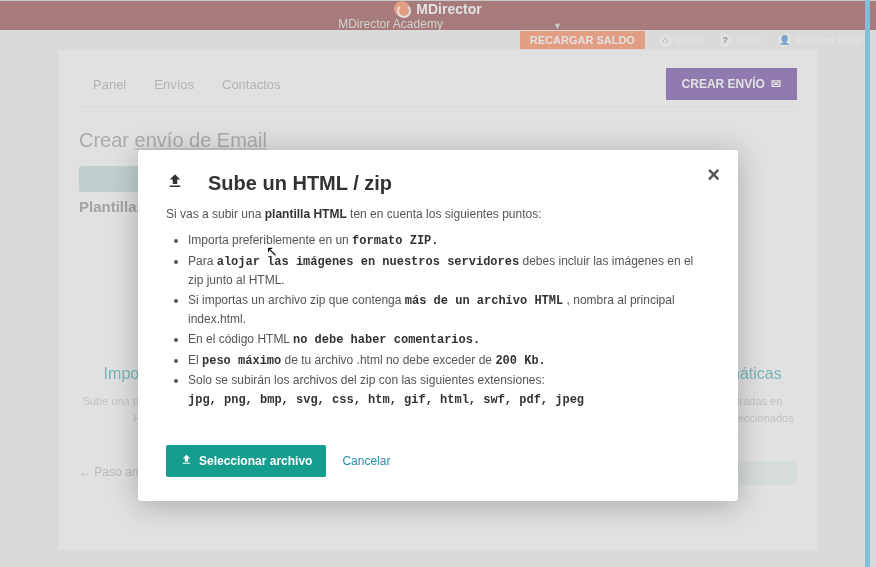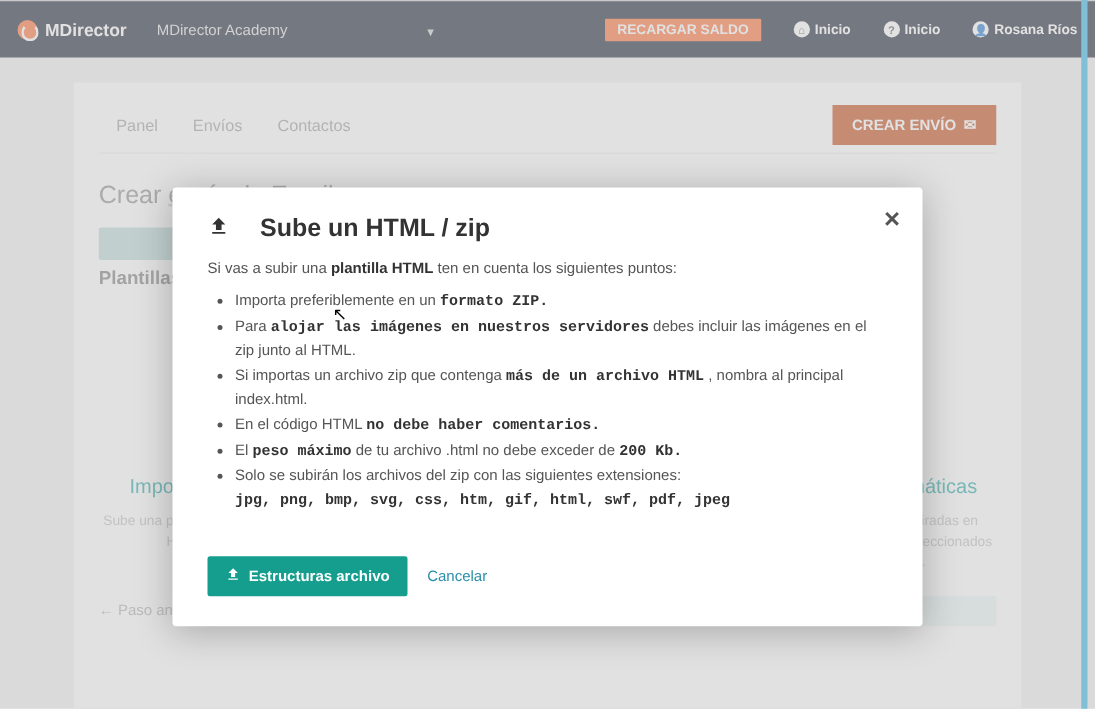--- a/index.html
+++ b/index.html
@@ -7,51 +7,52 @@
     font-family: Arial, Helvetica, sans-serif;
     background: #f0f0f0;
     width: 876px;
     height: 567px;
     overflow: hidden;
     position: relative;
     color: #666;
     font-size: 13px;
   }
   .topbar {
-    background: #0f172a;
-    height: 46px;
+    background: #7f1d1d;
+    height: 30px;
     display: flex;
     align-items: center;
     padding: 0 14px;
     color: #fff;
     font-size: 13px;
     border-top: 1px solid #ccc;
+    flex-direction: column;
   }
   .logo { display: flex; align-items: center; gap: 6px; font-weight: bold; font-size: 14px; }
   .logo .icon { width: 16px; height: 16px; border-radius: 50%; background: #ff6a2f; display: inline-block; position: relative; }
   .logo .icon::after { content:""; position:absolute; top:3px; left:3px; width:10px; height:10px; border:2px solid #fff; border-radius:50%; border-top-color:transparent; }
   .account-select { margin-left: 24px; color:#ddd; font-size:12px; display:flex; align-items:flex-end; gap:110px; }
   .account-select .chev { font-size: 9px; color:#ccc; }
-  .top-right { margin-left: auto; display: flex; gap: 26px; }
+  .top-right { margin-left: auto; display: flex; gap: 14px; }
   .btn-recargar { background:#ff6a2f; color:#fff; padding:3px 10px; font-size:11px; border:none; font-weight:bold; border-radius:1px; }
   .top-link { color:#fff; font-size:11px; display:flex; align-items:center; gap:4px; font-weight:bold; }
   .top-icon { width:13px; height:13px; border-radius:50%; background:#fff; color:#4a5252; display:inline-flex; align-items:center; justify-content:center; font-size:9px; font-weight:bold; }
 
   .page { position:relative; padding:20px 0; }
   .card-bg {
     background:#fff;
     width: 758px;
     margin:0 auto;
     min-height: 500px;
     padding: 18px 20px;
     position:relative;
   }
   .tabs-row { display:flex; align-items:center; border-bottom:1px solid #eee; padding-bottom:6px; }
   .tab { color:#999; padding:6px 14px; font-size:13px; }
-  .btn-crear-envio { margin-left:auto; background:#c2410c; color:#fff; border:none; padding:9px 16px; font-size:12px; font-weight:bold; display:flex; align-items:center; gap:6px; }
+  .btn-crear-envio { margin-left:auto; background:#4c1d95; color:#fff; border:none; padding:9px 16px; font-size:12px; font-weight:bold; display:flex; align-items:center; gap:6px; }
   .page-title { color:#888; font-size:20px; margin-top:22px; }
   .page-title .underline { text-decoration: underline; text-decoration-color:#ccc; }
   .btn-disabled { display:inline-block; margin-top:14px; background:#b8d8d8; color:#e8f3f3; padding:6px 22px; font-size:12px; border-radius:2px; }
   .section-head { font-size:15px; color:#777; margin-top:6px; font-weight:bold; }
 
   .template-grid { display:flex; gap:16px; margin-top:150px; }
   .template-card { flex:1; text-align:center; }
   .template-card h3 { color:#17a2a2; font-size:16px; font-weight:normal; margin-bottom:10px; }
   .template-card p { color:#bbb; font-size:11px; line-height:1.5; }
 
@@ -182,20 +183,20 @@
     <li><span>El </span><b>peso máximo</b><span> de tu archivo .html no debe exceder de </span><b>200 Kb.</b></li>
     <li><span>Solo se subirán los archivos del zip con las siguientes extensiones:</span><br><b>jpg, png, bmp, svg, css, htm, gif, html, swf, pdf, jpeg</b></li>
   </ul>
   <div class="modal-actions">
     <button class="btn-select-file">
       <span class="icon">
         <svg width="13" height="13" viewBox="0 0 24 24" fill="#fff">
             <path d="M9 16h6v-6h4l-7-7-7 7h4v6zm-4 2h14v2H5v-2z"></path>
           </svg>
       </span>
-      <span>Estructuras archivo</span>
+      <span>Seleccionar archivo</span>
     </button>
     <span class="cancel-link">Cancelar</span>
   </div>
 </div>
 
 <div class="scroll-edge"></div>
 <div class="cursor" style="top:243px; left:266px;">↖</div>
 
 </body></html>

